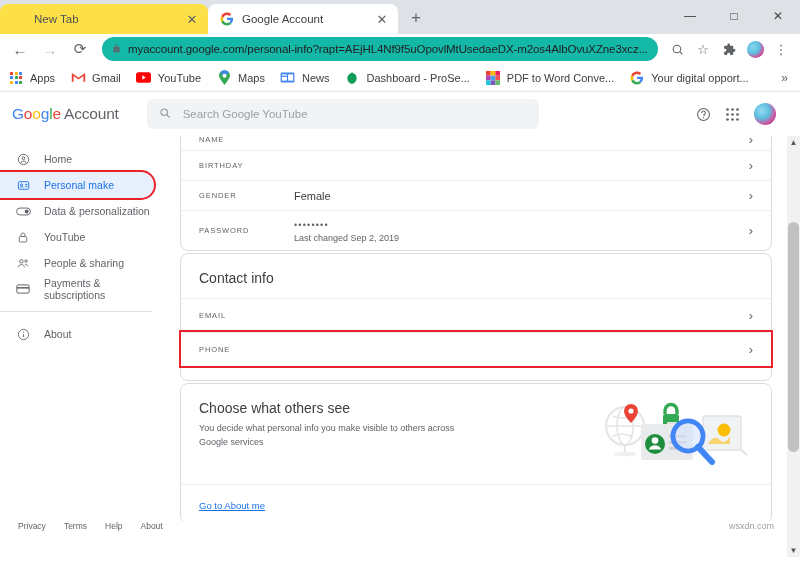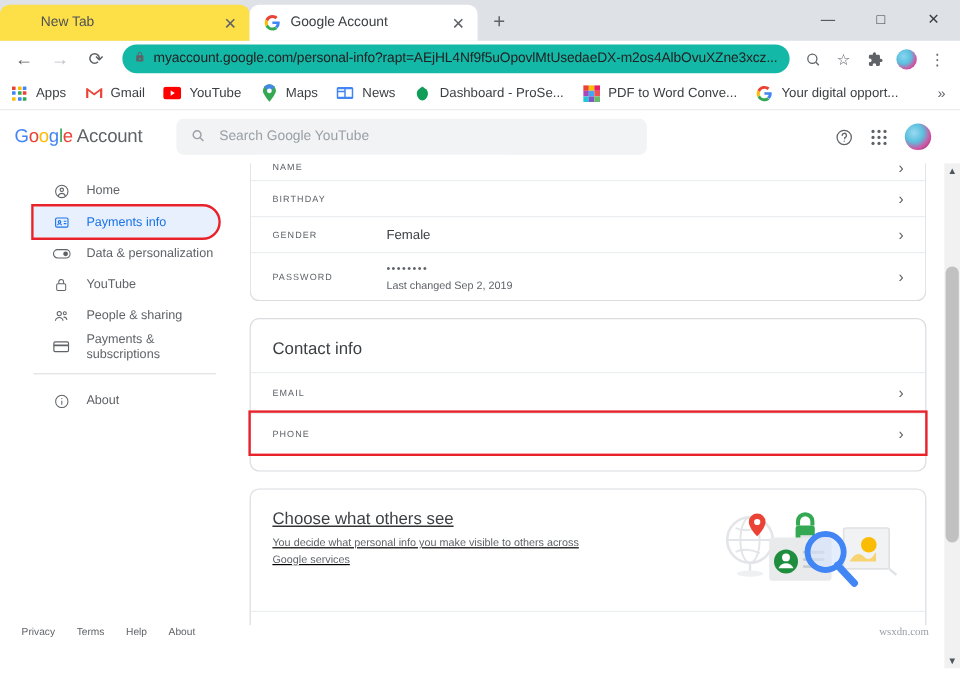--- a/index.html
+++ b/index.html
@@ -82,67 +82,67 @@
     display:flex; align-items:center; padding: 0 12px; color:#9aa0a6; font-size: 11.5px;
   }
   .ga-search .si { margin-right: 12px; color:#9aa0a6; font-size:12px; }
   .ga-right { margin-left:auto; display:flex; align-items:center; gap: 14px; padding-right: 12px;}
   .ga-icon { color:#5f6368; font-size:14px; display:flex; align-items:center; justify-content:center;}
   .avatar-lg { width: 22px; height:22px; border-radius:50%;
     background: radial-gradient(circle at 35% 35%, #9ad9f2 0%, #5bc0de 38%, #d64fa0 68%, #2f2f5f 100%);}
 
   
   .page { position:relative; height: 421px; display:flex; background:#fff; overflow:hidden;}
-  .sidebar { width: 162px; padding-top: 10px; flex:0 0 162px; background:#fff;margin-left:28px;}
+  .sidebar { width: 162px; padding-top: 10px; flex:0 0 162px; background:#fff;}
   .side-item {
     height: 26px; display:flex; align-items:center; padding-left: 14px;
     font-size: 10.5px; color:#5f6368; position: relative;
   }
   .side-item .s-ico { width:18px; flex:0 0 18px; display:flex; align-items:center;
                       justify-content:center; margin-right: 12px; color:#5f6368;}
   .side-item.active { background:#e8f0fe; color:#1a73e8; border-radius:0 14px 14px 0; margin-right: 8px;}
   .side-item.active .s-ico { color:#1a73e8; }
   .side-divider { height:1px; background:#e0e0e0; margin: 9px 10px 9px 0; }
   .hl-red { outline: 2px solid #e8222a; outline-offset: 0px; }
 
   .content { flex:1; padding: 0 28px 0 18px; overflow:hidden; position:relative;}
   .card {
-    border:1px solid #dadce0; border-radius: 8px; background:#fff; margin-bottom: 14px;
+    border:1px solid #dadce0; border-radius: 8px; background:#fff; margin-bottom: 2px;
   }
   .card.top-clip { border-top: none; border-radius: 0 0 8px 8px; }
   .row {
     display:flex; align-items:center; min-height: 30px; padding: 0 18px;
     border-top:1px solid #eceff1; position: relative;
   }
   .row:first-child { border-top: none; }
   .row-label {
     width: 95px; flex:0 0 95px; font-size: 7.5px; color:#5f6368;
     letter-spacing: 0.9px; text-transform: uppercase;
   }
   .row-value { flex:1; font-size: 11px; color:#3c4043; padding: 6px 0;}
   .row-value .sub { font-size: 9px; color:#5f6368; margin-top:3px; }
   .dots { letter-spacing: 1.2px; font-size: 9px; color:#5f6368; }
   .chev { color:#5f6368; font-size: 13px; width: 14px; text-align:right; }
   .card-title { font-size: 14px; color:#3c4043; padding: 16px 18px 12px; font-weight: 400;}
 
   .cw-card { padding: 0; }
   .cw-inner { display:flex; padding: 16px 18px 14px; }
-  .cw-text { flex:1;text-decoration:underline; }
+  .cw-text { flex:1; }
   .cw-h { font-size: 14px; color:#3c4043; margin-bottom: 6px; }
   .cw-p { font-size: 9px; color:#5f6368; line-height: 1.5; max-width: 260px;}
   .cw-art { width: 160px; flex:0 0 160px; position:relative; }
   .cw-foot { border-top:1px solid #eceff1; padding: 10px 18px; }
   .cw-link { font-size: 9.5px; color:#1a73e8; }
 
   .footer {
     position:absolute; left:0; right:0; bottom:0; height: 36px;
     display:flex; align-items:flex-start; padding-left: 18px; background:#fff;
   }
   .footer a { font-size: 8.5px; color:#5f6368; margin-right: 18px; text-decoration:none;}
-  .watermark { margin-left:auto; font-size: 9px; color:#9aa0a6; padding-right: 26px; font-family: Liberation Serif, serif;}
+  .watermark { margin-left:auto; font-size: 9px; color:#9aa0a6; padding-right: 26px;}
 
   .scrollbar { position:absolute; right:0; top: 0; width: 13px; bottom: 0; background:#f1f1f1;}
   .scroll-thumb { position:absolute; right:1px; top: 86px; width: 11px; height: 230px;
                   background:#c1c1c1; border-radius: 6px;}
   .scroll-arrow { position:absolute; right:2px; width:9px; text-align:center; color:#50555c; font-size:8px;}
 </style>
 </head>
 <body>
 
 <div class="screen">
@@ -363,21 +363,21 @@
       <div class="side-item active hl-red">
         <span class="s-ico">
           <svg width="13" height="13" viewBox="0 0 24 24" fill="none" stroke="#1a73e8" stroke-width="1.7">
             <rect x="2.5" y="5" width="19" height="14" rx="2"></rect>
             <circle cx="8.5" cy="11" r="2"></circle>
               <path d="M5.2 16c.7-1.5 1.9-2.2 3.3-2.2s2.6.7 3.3 2.2"></path>
             <line x1="15" y1="10" x2="19" y2="10"></line>
               <line x1="15" y1="13.5" x2="19" y2="13.5"></line>
           </svg>
         </span>
-        <span>Payments info</span>
+        <span>Personal make</span>
       </div>
 
       <div class="side-item">
         <span class="s-ico">
           <svg width="15" height="13" viewBox="0 0 26 16">
             <rect x="1" y="2" width="24" height="12" rx="6" fill="none" stroke="#5f6368" stroke-width="1.6"></rect>
             <circle cx="18.5" cy="8" r="3.4" fill="#5f6368"></circle>
           </svg>
         </span>
         <span>Data &amp; personalization</span>

